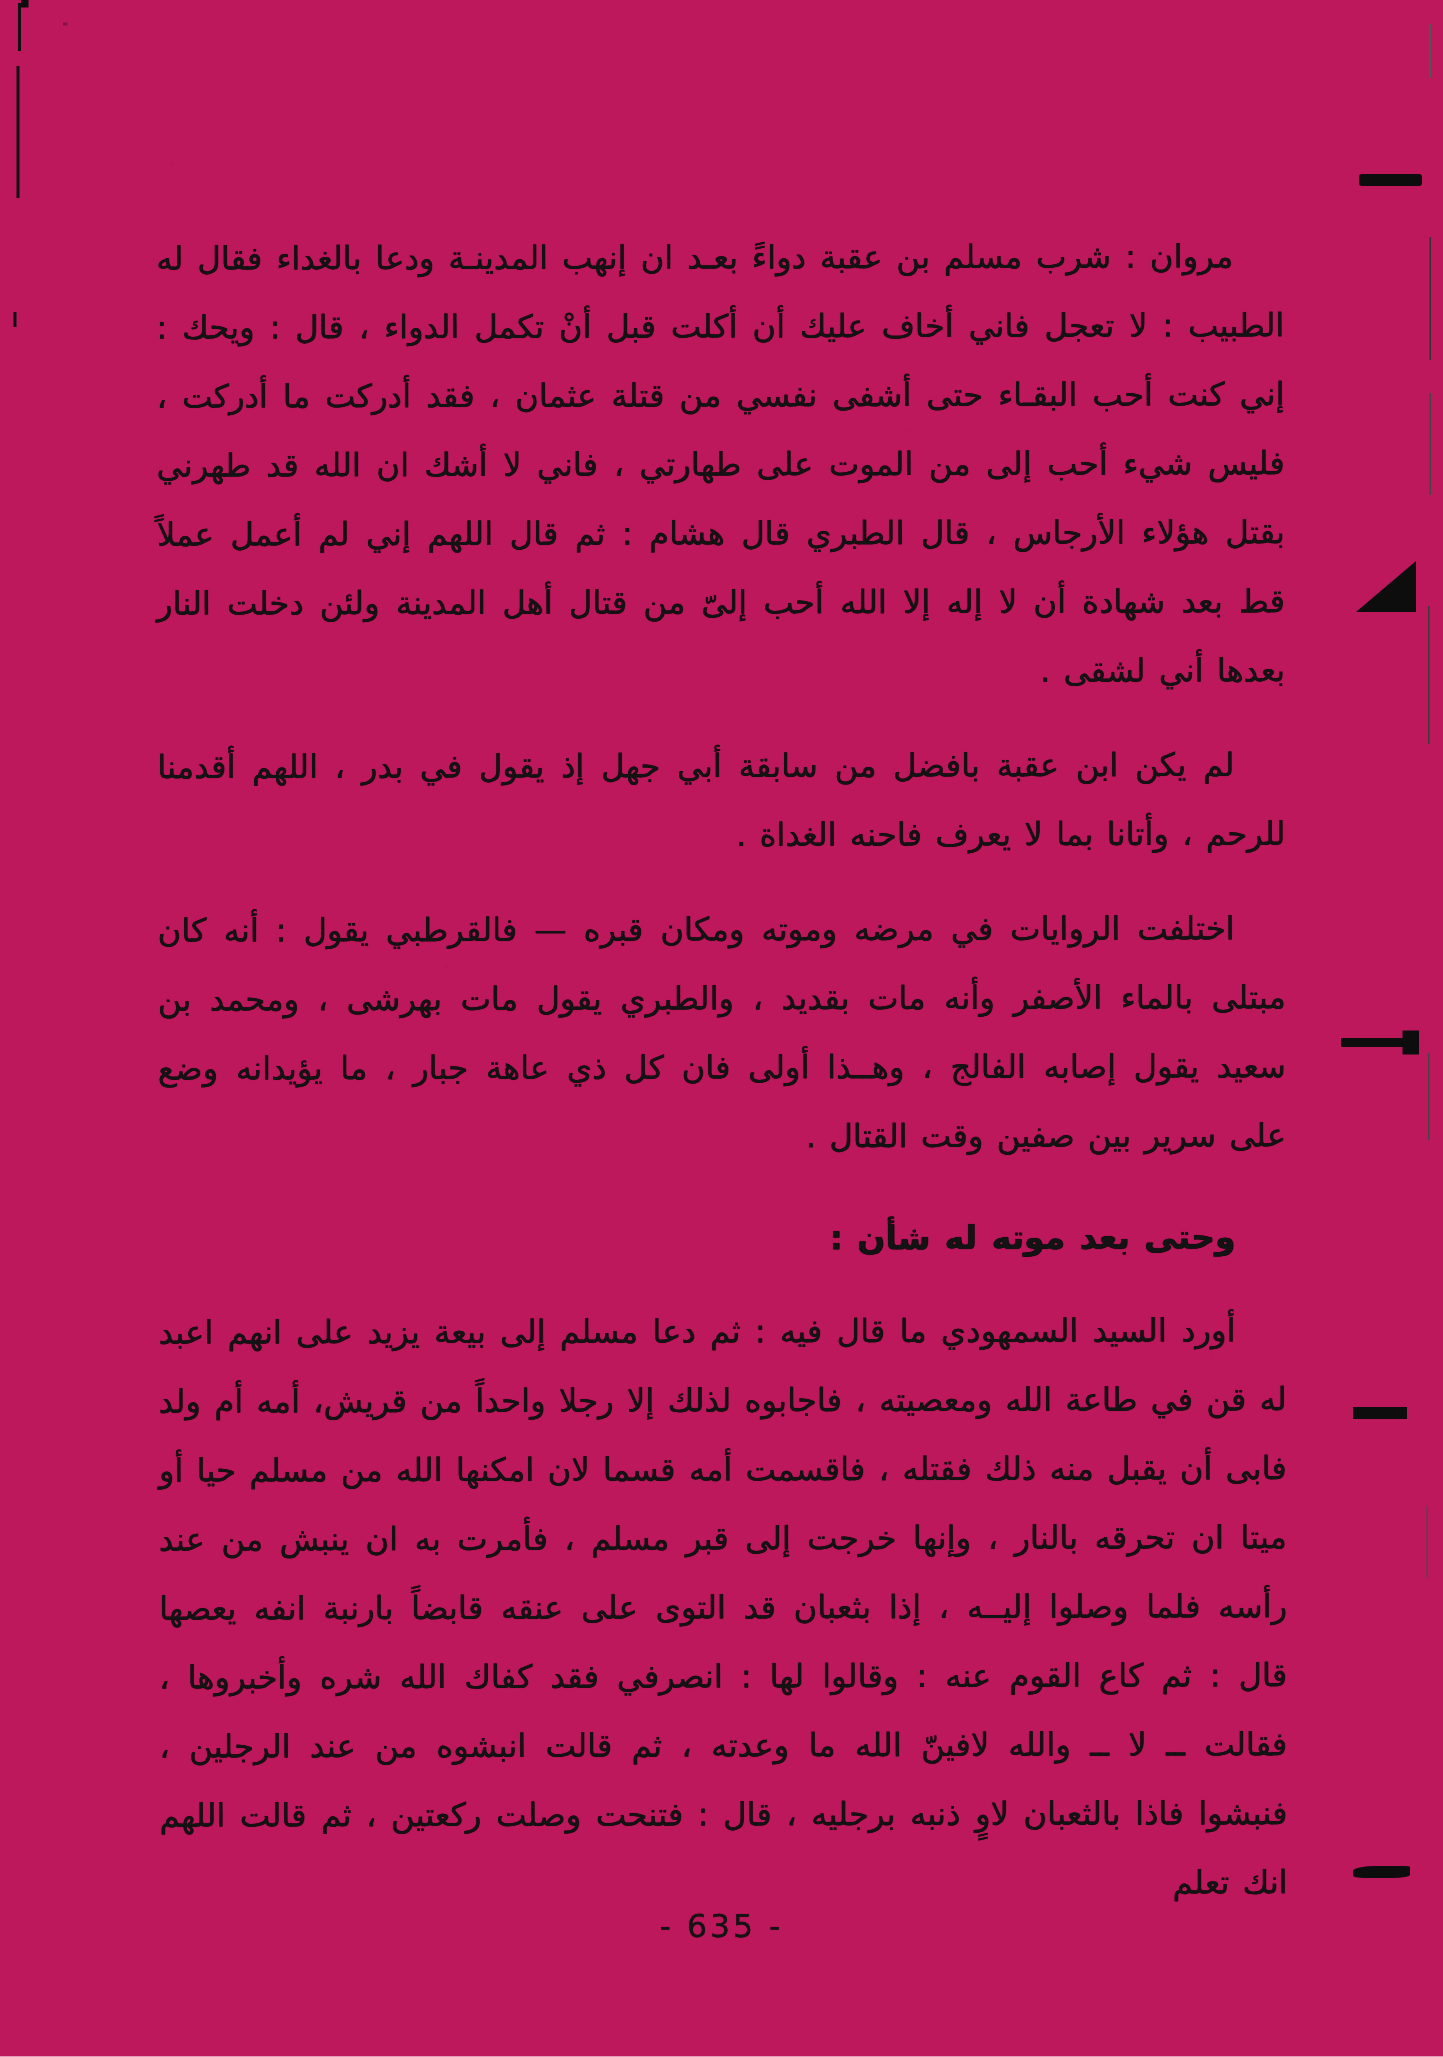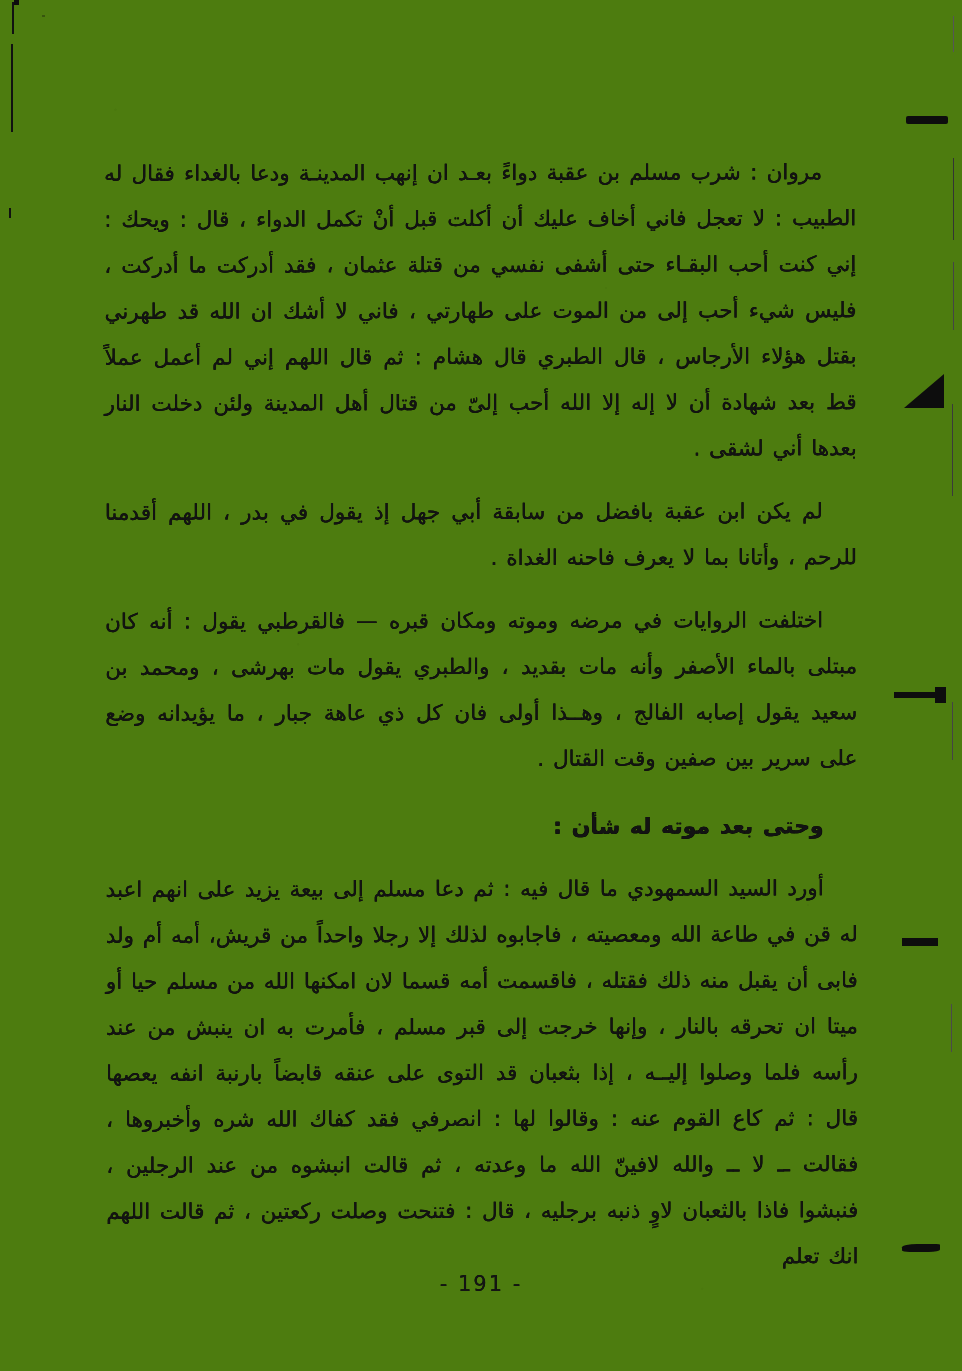--- a/index.html
+++ b/index.html
@@ -6,21 +6,21 @@
   html, body {
     margin: 0;
     padding: 0;
     background: #ffffff;
   }
 
   .page {
     position: relative;
     width: 962px;
     height: 1371px;
-    background: #4d7c0f;
+    background: #be185d;
     overflow: hidden;
     font-family: "DejaVu Sans", "Liberation Sans", sans-serif;
   }
 
   
   .paper-noise {
     position: absolute;
     inset: 0;
     pointer-events: none;
     background:
@@ -146,15 +146,15 @@
     <p class="para indent">لم يكن ابن عقبة بافضل من سابقة أبي جهل إذ يقول في بدر ، اللهم أقدمنا للرحم ، وأتانا بما لا يعرف فاحنه الغداة .</p>
 
     <p class="para indent">اختلفت الروايات في مرضه وموته ومكان قبره — فالقرطبي يقول : أنه كان مبتلى بالماء الأصفر وأنه مات بقديد ، والطبري يقول مات بهرشى ، ومحمد بن سعيد يقول إصابه الفالج ، وهــذا أولى فان كل ذي عاهة جبار ، ما يؤيدانه وضع على سرير بين صفين وقت القتال .</p>
 
     <p class="para heading">وحتى بعد موته له شأن :</p>
 
     <p class="para indent last-justify">أورد السيد السمهودي ما قال فيه : ثم دعا مسلم إلى بيعة يزيد على انهم اعبد له قن في طاعة الله ومعصيته ، فاجابوه لذلك إلا رجلا واحداً من قريش، أمه أم ولد فابى أن يقبل منه ذلك فقتله ، فاقسمت أمه قسما لان امكنها الله من مسلم حيا أو ميتا ان تحرقه بالنار ، وإنها خرجت إلى قبر مسلم ، فأمرت به ان ينبش من عند رأسه فلما وصلوا إليــه ، إذا بثعبان قد التوى على عنقه قابضاً بارنبة انفه يعصها قال : ثم كاع القوم عنه : وقالوا لها : انصرفي فقد كفاك الله شره وأخبروها ، فقالت ــ لا ــ والله لافينّ الله ما وعدته ، ثم قالت انبشوه من عند الرجلين ، فنبشوا فاذا بالثعبان لاوٍ ذنبه برجليه ، قال : فتنحت وصلت ركعتين ، ثم قالت اللهم انك تعلم</p>
 
   </div>
 
-  <div class="page-number">- 191 -</div>
+  <div class="page-number">- 635 -</div>
 
 </div>
 
 </body></html>

